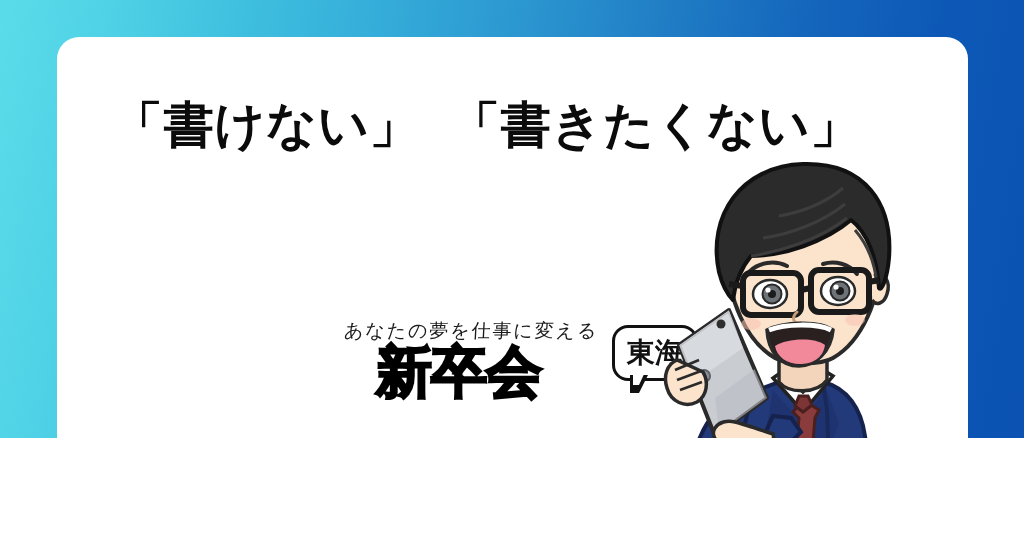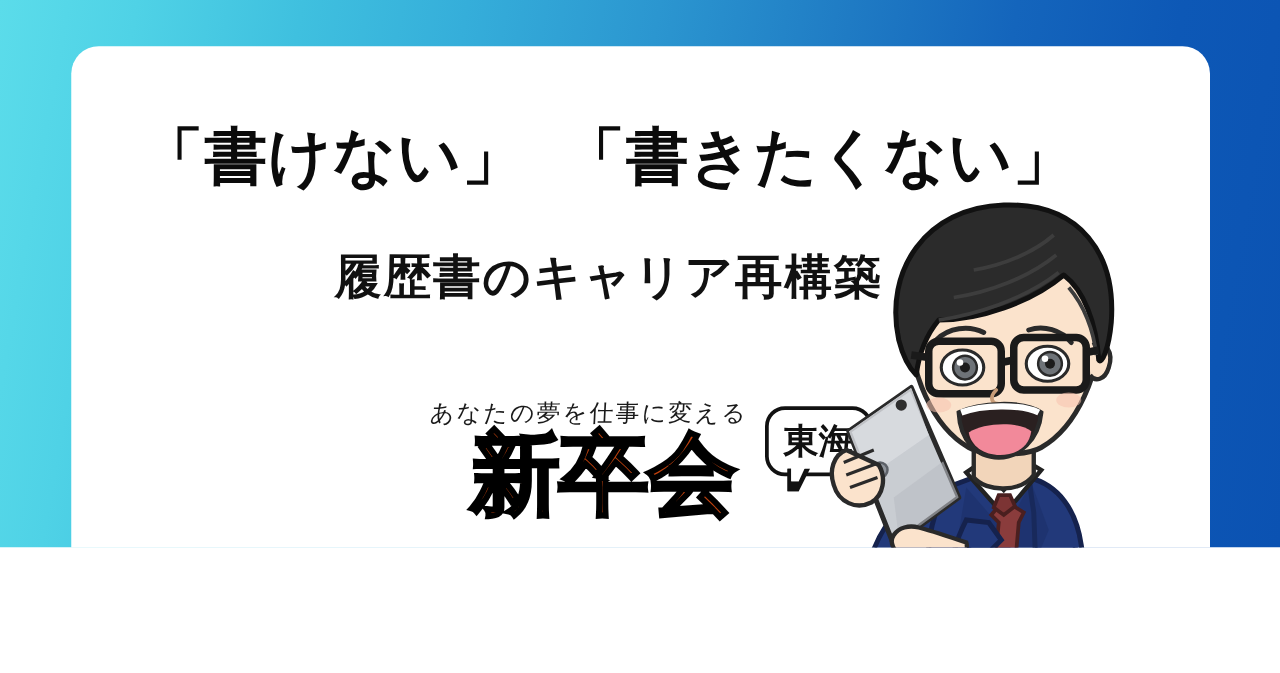--- a/index.html
+++ b/index.html
@@ -85,25 +85,25 @@
     font-size: 19px;
     letter-spacing: 0.10em;
     color: #1a1a1a;
     white-space: nowrap;
     transform: skewX(-3deg);
   }
   #logo-main {
     position: absolute;
     left: 36px;
     top: 26px;
-    font-size: 72px;
+    font-size: 56px;
     font-weight: 900;
     letter-spacing: -0.015em;
     line-height: 1;
-    color: #c2410c;
+    color: #000000;
     white-space: nowrap;
     -webkit-text-stroke: 2.5px #000;
   }
   
   #bubble {
     position: absolute;
     left: 612px;
     top: 325px;
     width: 86px;
     height: 56px;
@@ -163,21 +163,20 @@
 <div id="stage">
 
   <div id="bg"></div>
 
   <div id="card"></div>
 
   <div id="headline">
     <span>「書けない」</span><span class="gap"></span><span>「書きたくない」</span>
   </div>
 
-  <div id="subtitle">履歴書のキャリア再構築</div>
 
   <div id="logo">
     <div id="logo-tagline">あなたの夢を仕事に変える</div>
     <div id="logo-main">新卒会</div>
   </div>
 
   <div id="bubble">
     <div id="bubble-body"></div>
     <div id="bubble-tail"></div>
     <div id="bubble-tail-inner"></div>

